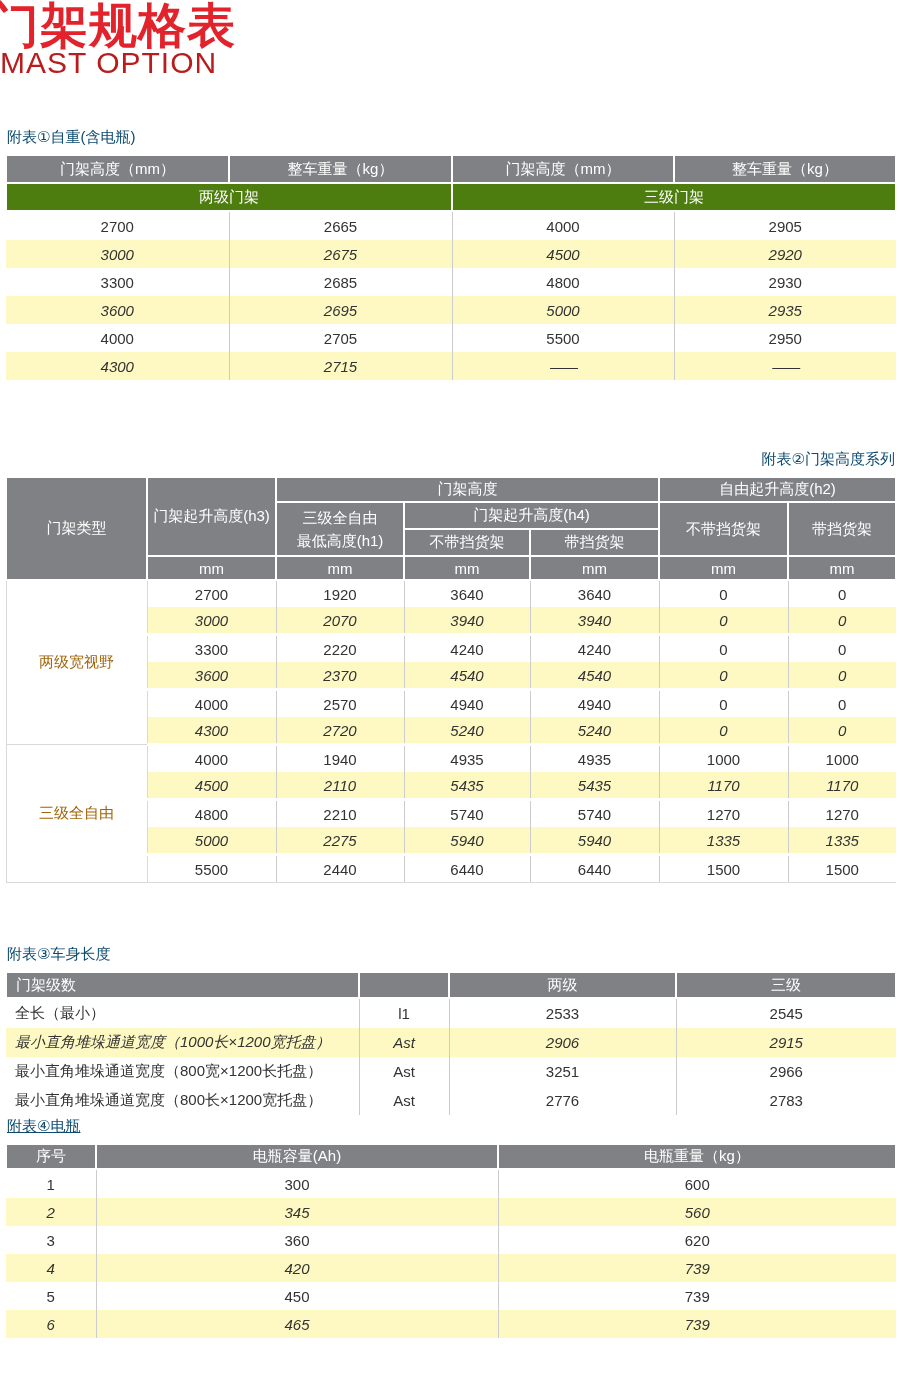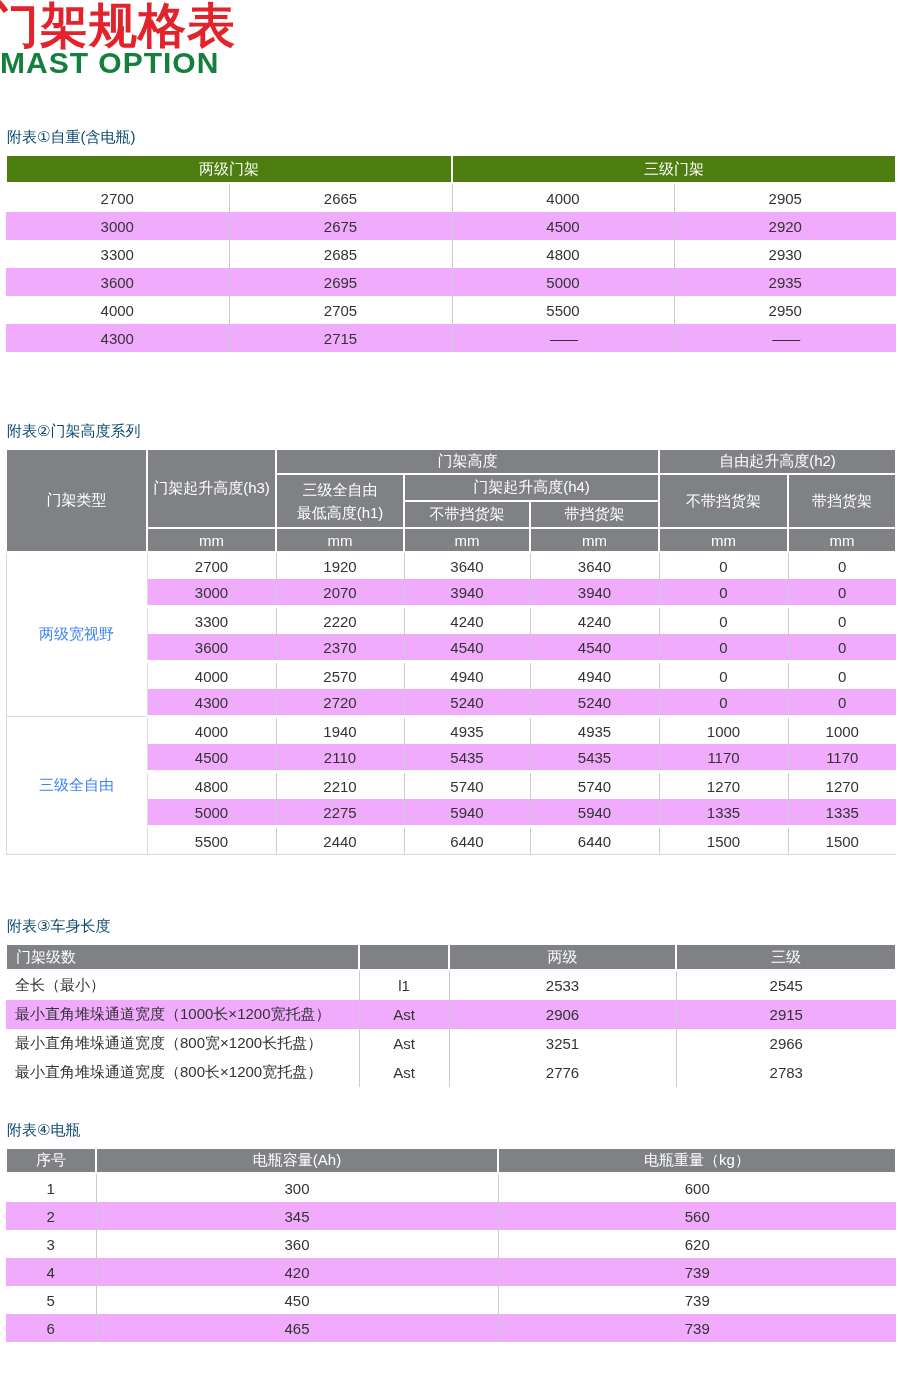--- a/index.html
+++ b/index.html
@@ -8,58 +8,58 @@
     font-family:"Liberation Sans","DejaVu Sans",sans-serif;color:#333;
   }
   .content{padding:0 5px;}
 
   
   .title-cn{
     font-size:48px;font-weight:bold;color:#e2232b;
     margin:2px 0 0 -14px;line-height:1.0;letter-spacing:1px;white-space:nowrap;
   }
   .title-en{
-    font-size:30px;color:#15803d;margin:-2px 0 0 -5px;
-    letter-spacing:1px;font-weight:bold;line-height:1.0;
+    font-size:30px;color:#b91c1c;margin:-2px 0 0 -5px;
+    letter-spacing:1px;font-weight:normal;line-height:1.0;
   }
 
   
   .caption{font-size:15px;color:#0c4a6e;margin:0 0 6px 2px;line-height:22px;}
   .cap1{margin-top:48px;}
-  .cap2{margin-top:68px;}
+  .cap2{margin-top:68px;text-align:right;}
   .cap3{margin-top:60px;}
-  .cap4{margin-top:32px;}
+  .cap4{text-decoration:underline;}
 
   
   table{width:890px;border-collapse:collapse;table-layout:fixed;font-size:15px;}
   th{background:#7f8184;color:#fff;font-weight:normal;text-align:center;
      border:2px solid #fff;vertical-align:middle;padding:0;}
   td{text-align:center;vertical-align:middle;padding:0;
      border-left:1px solid #ccc;border-right:1px solid #ccc;color:#333;}
   td:first-child{border-left:none;}
   td:last-child{border-right:none;}
-  tr.alt td{background:#f0abfc;}
+  tr.alt td{background:#fef9c3;font-style:italic;}
   th.sub{background:#4d7c0f;}
   th.left, td.left{text-align:left;padding-left:9px;}
   .u-line{display:block;line-height:1.55;}
 
   
   .t1 th{height:26px;}
   .t1 td{height:28px;}
   .dash{letter-spacing:-2px;}
 
   
   .t2 .r1 th{height:23px;}
   .t2 .r2 th{height:25px;}
   .t2 .r3 th{height:25px;}
   .t2 .rmm th{height:22px;}
   .t2 td{height:26px;}
   .t2 tr.gap td{border-bottom:3px solid #fff;}
   .t2 td.group-label{
-    background:#fff;border:1px solid #d9d9d9;color:#3b82f6;
+    background:#fff;border:1px solid #d9d9d9;color:#a16207;
   }
   .t2 tbody tr:last-child td{border-bottom:1px solid #d9d9d9;}
 
   
   .t3 th{height:24px;}
   .t3 td{height:29px;}
 
   
   .t4 th{height:23px;}
   .t4 td{height:28px;}
@@ -74,20 +74,26 @@
 
   <div class="caption cap1">附表①自重(含电瓶)</div>
   <table class="t1">
     <colgroup>
         <col style="width:223px">
         <col style="width:223px">
         <col style="width:222px">
         <col style="width:222px">
       </colgroup>
     <thead>
+      <tr>
+        <th>门架高度（mm）</th>
+        <th>整车重量（kg）</th>
+        <th>门架高度（mm）</th>
+        <th>整车重量（kg）</th>
+      </tr>
       <tr>
         <th class="sub" colspan="2">两级门架</th>
         <th class="sub" colspan="2">三级门架</th>
       </tr>
     </thead>
     <tbody>
       <tr>
         <td>2700</td>
           <td>2665</td>
           <td>4000</td>

